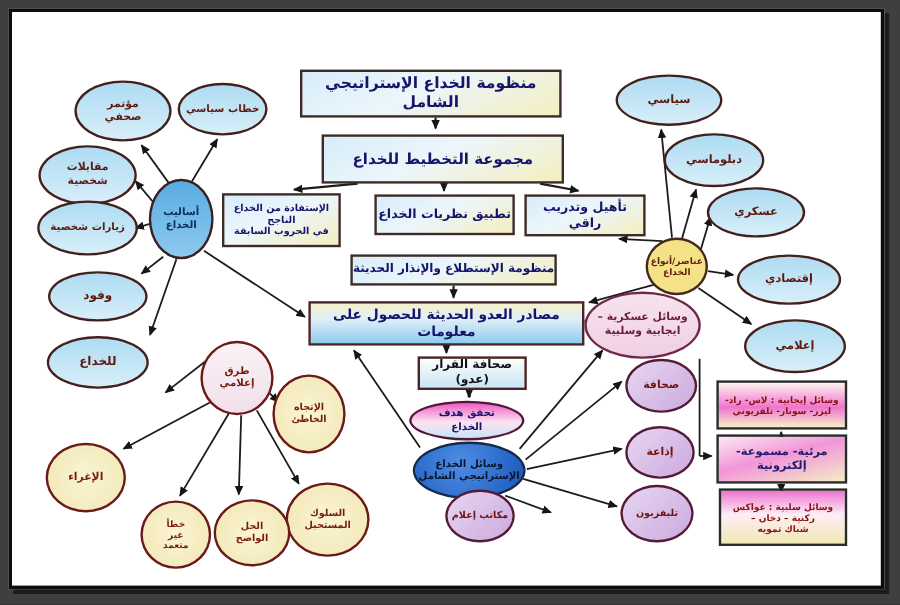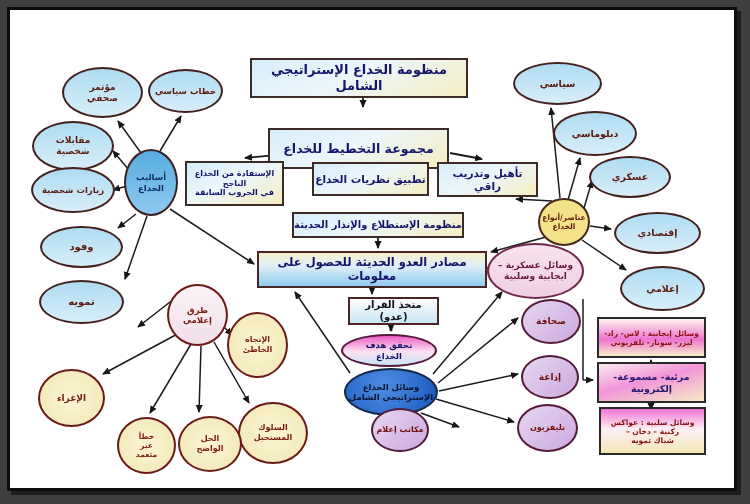--- a/index.html
+++ b/index.html
@@ -100,41 +100,41 @@
       <line x1="421" y1="413" x2="459" y2="427" marker-end="url(#arr)"></line>
 
       <line x1="583" y1="299" x2="583" y2="380"></line>
       <line x1="583" y1="380" x2="593" y2="380" marker-end="url(#arr)"></line>
       <line x1="651" y1="367" x2="651" y2="360" marker-end="url(#arr)"></line>
       <line x1="651" y1="403" x2="651" y2="410" marker-end="url(#arr)"></line>
     </g>
   </svg>
 
   <div class="n bx" style="left:250px;top:58px;width:218px;height:40px;font-size:13px;">منظومة الخداع الإستراتيجي الشامل</div>
-  <div class="n bx" style="left:268px;top:128px;width:181px;height:41px;font-size:12.5px;">مجموعة التخطيط للخداع</div>
+  <div class="n bx" style="left:268px;top:112px;width:202px;height:41px;font-size:12.5px;">مجموعة التخطيط للخداع</div>
   <div class="n bx" style="left:185px;top:161px;width:99px;height:45px;font-size:8px;">الإستفادة من الخداع الناجح
 في الحروب  السابقة</div>
   <div class="n bx" style="left:312px;top:162px;width:117px;height:34px;font-size:10.5px;">تطبيق نظريات الخداع</div>
   <div class="n bx" style="left:437px;top:162px;width:101px;height:35px;font-size:10.5px;">تأهيل وتدريب راقي</div>
   <div class="n bx" style="left:292px;top:212px;width:172px;height:26px;font-size:10px;">منظومة الإستطلاع والإنذار الحديثة</div>
   <div class="n bx-sources" style="left:257px;top:251px;width:230px;height:37px;font-size:11.5px;">مصادر العدو الحديثة للحصول على معلومات</div>
-  <div class="n bx-decision" style="left:348px;top:297px;width:91px;height:28px;font-size:10px;">متخذ القرار (عدو)</div>
+  <div class="n bx-decision" style="left:348px;top:297px;width:91px;height:28px;font-size:10px;">صحافة القرار (عدو)</div>
   <div class="n ell ell-goal" style="left:341px;top:334px;width:96px;height:33px;font-size:8.5px;">تحقق هدف
 الخداع</div>
   <div class="n ell ell-strat" style="left:344px;top:368px;width:94px;height:48px;font-size:8.5px;">وسائل الخداع
 الإستراتيجي الشامل</div>
 
   <div class="n ell ell-blue" style="left:62px;top:67px;width:81px;height:51px;font-size:9px;">مؤتمر
 صحفي</div>
   <div class="n ell ell-blue" style="left:148px;top:69px;width:75px;height:44px;font-size:8.5px;">خطاب سياسي</div>
   <div class="n ell ell-blue" style="left:32px;top:121px;width:82px;height:50px;font-size:9px;">مقابلات
 شخصية</div>
   <div class="n ell ell-blue" style="left:31px;top:167px;width:84px;height:46px;font-size:8.5px;">زيارات شخصية</div>
   <div class="n ell ell-blue" style="left:40px;top:226px;width:83px;height:42px;font-size:10px;">وفود</div>
-  <div class="n ell ell-blue" style="left:39px;top:280px;width:85px;height:44px;font-size:10px;">تمويه</div>
+  <div class="n ell ell-blue" style="left:39px;top:280px;width:85px;height:44px;font-size:10px;">للخداع</div>
   <div class="n ell circ-methods" style="left:124px;top:149px;width:54px;height:67px;font-size:8.5px;">أساليب
 الخداع</div>
 
   <div class="n ell ell-ways" style="left:167px;top:284px;width:61px;height:62px;font-size:8.5px;">طرق
 إعلامي</div>
   <div class="n ell ell-paley" style="left:38px;top:369px;width:67px;height:58px;font-size:9px;">الإغراء</div>
   <div class="n ell ell-paley" style="left:117px;top:417px;width:59px;height:57px;font-size:7.5px;">خطأ
 غير
 متعمد</div>
   <div class="n ell ell-paley" style="left:238px;top:402px;width:70px;height:62px;font-size:8px;">السلوك

